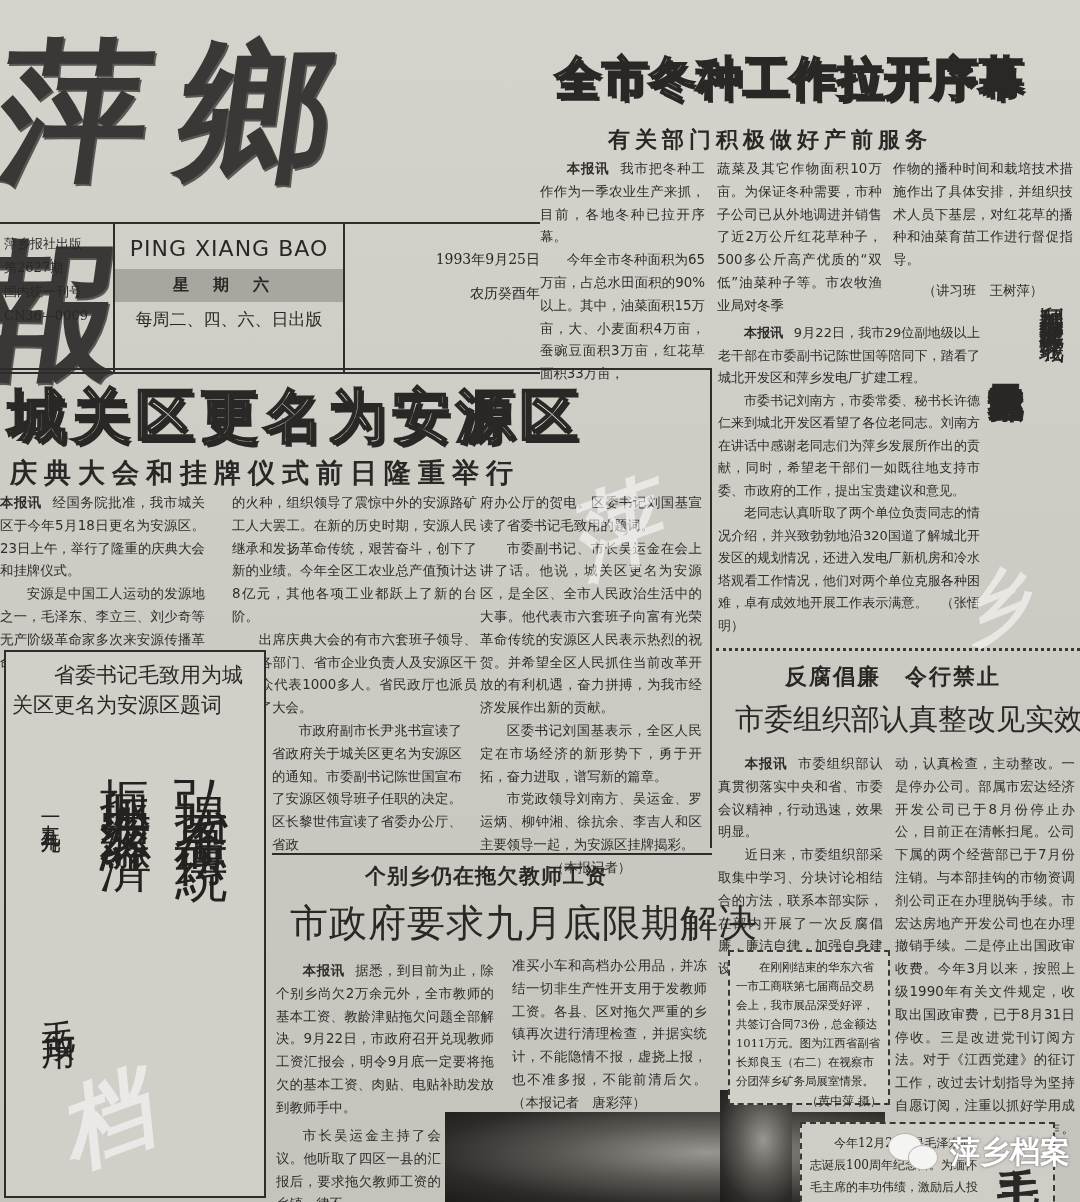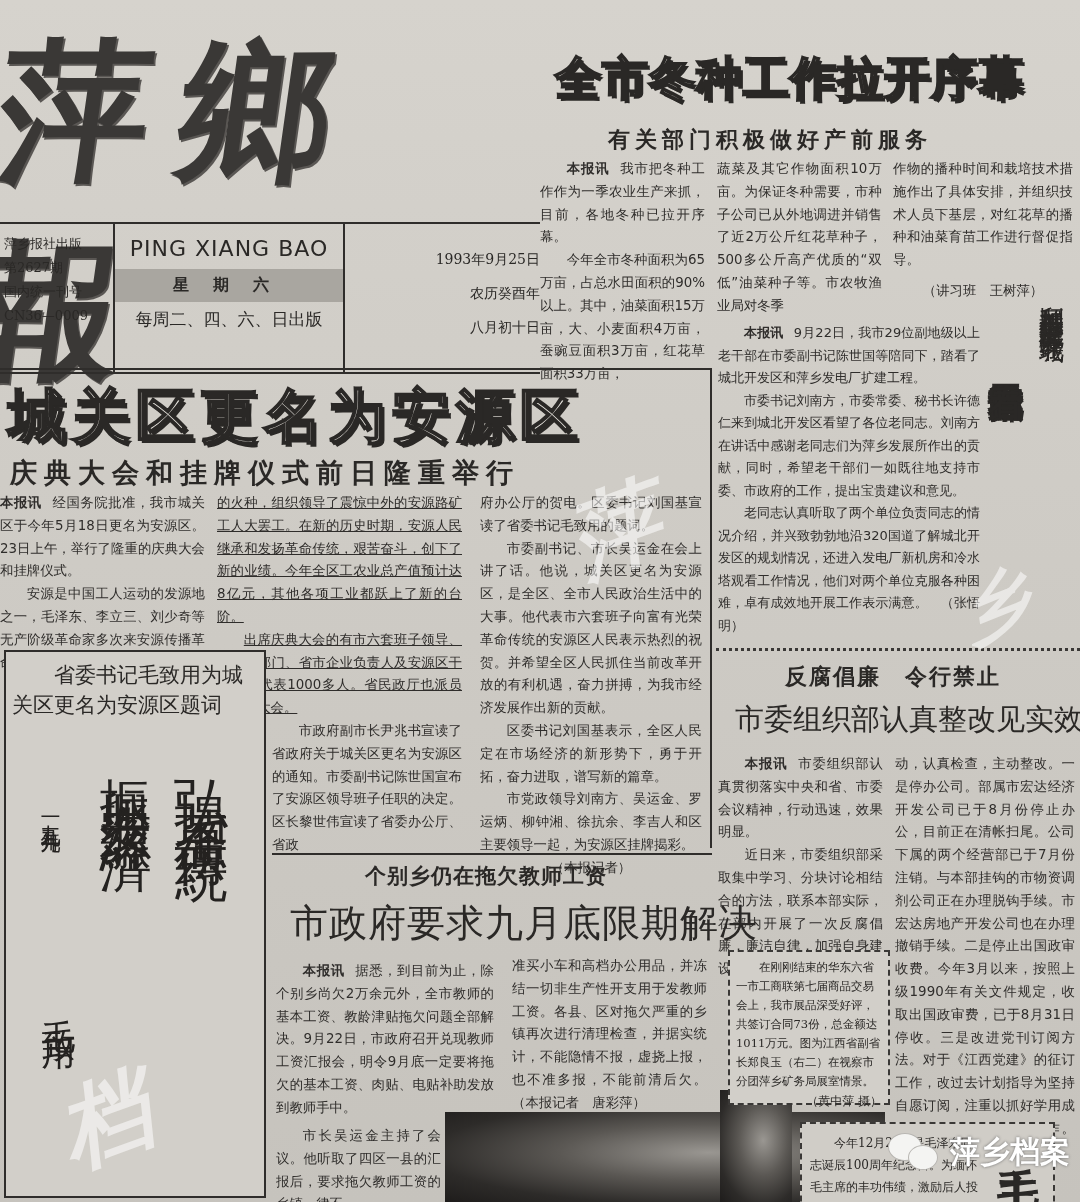--- a/index.html
+++ b/index.html
@@ -114,21 +114,20 @@
       <div>CN36—0009</div>
     </div>
     <div class="info-mid">
       <div class="pinyin">PING XIANG BAO</div>
       <div class="weekday">星期六</div>
       <div class="schedule">每周二、四、六、日出版</div>
     </div>
     <div class="info-right">
       <div>1993年9月25日</div>
       <div>农历癸酉年</div>
-      <div>八月初十日</div>
     </div>
   </div>
 
   <div class="abs h-big h-outline" style="left:555px; top:48px; font-size:46px; letter-spacing:1px;">全市冬种工作拉开序幕</div>
   <div class="abs sub" style="left:608px; top:125px; font-size:22px; letter-spacing:5px;">有关部门积极做好产前服务</div>
 
   <div class="abs col" style="left:540px; top:158px; width:165px;">
     <p class="first" style="text-indent:2em;"><span class="tag">本报讯</span><span>我市把冬种工作作为一季农业生产来抓，目前，各地冬种已拉开序幕。</span></p>
     <p>今年全市冬种面积为65万亩，占总水田面积的90%以上。其中，油菜面积15万亩，大、小麦面积4万亩，蚕豌豆面积3万亩，红花草面积33万亩，</p>
   </div>
@@ -152,21 +151,21 @@
 
   <div class="abs rule" style="left:0; top:368px; width:712px;"></div>
   <div class="abs h-big h-outline" style="left:8px; top:378px; font-size:58px; letter-spacing:6px;">城关区更名为安源区</div>
   <div class="abs sub" style="left:10px; top:455px; font-size:27px; letter-spacing:7px;">庆典大会和挂牌仪式前日隆重举行</div>
   <div class="abs" style="left:710px; top:368px; width:2px; height:480px; background:#2f2d2b;"></div>
 
   <div class="abs col" style="left:0; top:492px; width:205px;">
     <p class="first"><span class="tag">本报讯</span><span>经国务院批准，我市城关区于今年5月18日更名为安源区。23日上午，举行了隆重的庆典大会和挂牌仪式。</span></p>
     <p>安源是中国工人运动的发源地之一，毛泽东、李立三、刘少奇等无产阶级革命家多次来安源传播革命</p>
   </div>
-  <div class="abs col" style="left:217px; top:492px; width:245px;text-decoration:underline;">
+  <div class="abs col" style="left:232px; top:492px; width:245px;">
     <p class="first">的火种，组织领导了震惊中外的安源路矿工人大罢工。在新的历史时期，安源人民继承和发扬革命传统，艰苦奋斗，创下了新的业绩。今年全区工农业总产值预计达8亿元，其他各项工业都跃上了新的台阶。</p>
     <p>出席庆典大会的有市六套班子领导、市直各部门、省市企业负责人及安源区干部群众代表1000多人。省民政厅也派员出席了大会。</p>
   </div>
   <div class="abs col" style="left:272px; top:720px; width:190px;">
     <p>市政府副市长尹兆书宣读了省政府关于城关区更名为安源区的通知。市委副书记陈世国宣布了安源区领导班子任职的决定。区长黎世伟宣读了省委办公厅、省政</p>
   </div>
   <div class="abs col" style="left:480px; top:492px; width:222px;">
     <p class="first">府办公厅的贺电。区委书记刘国基宣读了省委书记毛致用的题词。</p>
     <p>市委副书记、市长吴运金在会上讲了话。他说，城关区更名为安源区，是全区、全市人民政治生活中的大事。他代表市六套班子向富有光荣革命传统的安源区人民表示热烈的祝贺。并希望全区人民抓住当前改革开放的有利机遇，奋力拼搏，为我市经济发展作出新的贡献。</p>
     <p>区委书记刘国基表示，全区人民定在市场经济的新形势下，勇于开拓，奋力进取，谱写新的篇章。</p>

